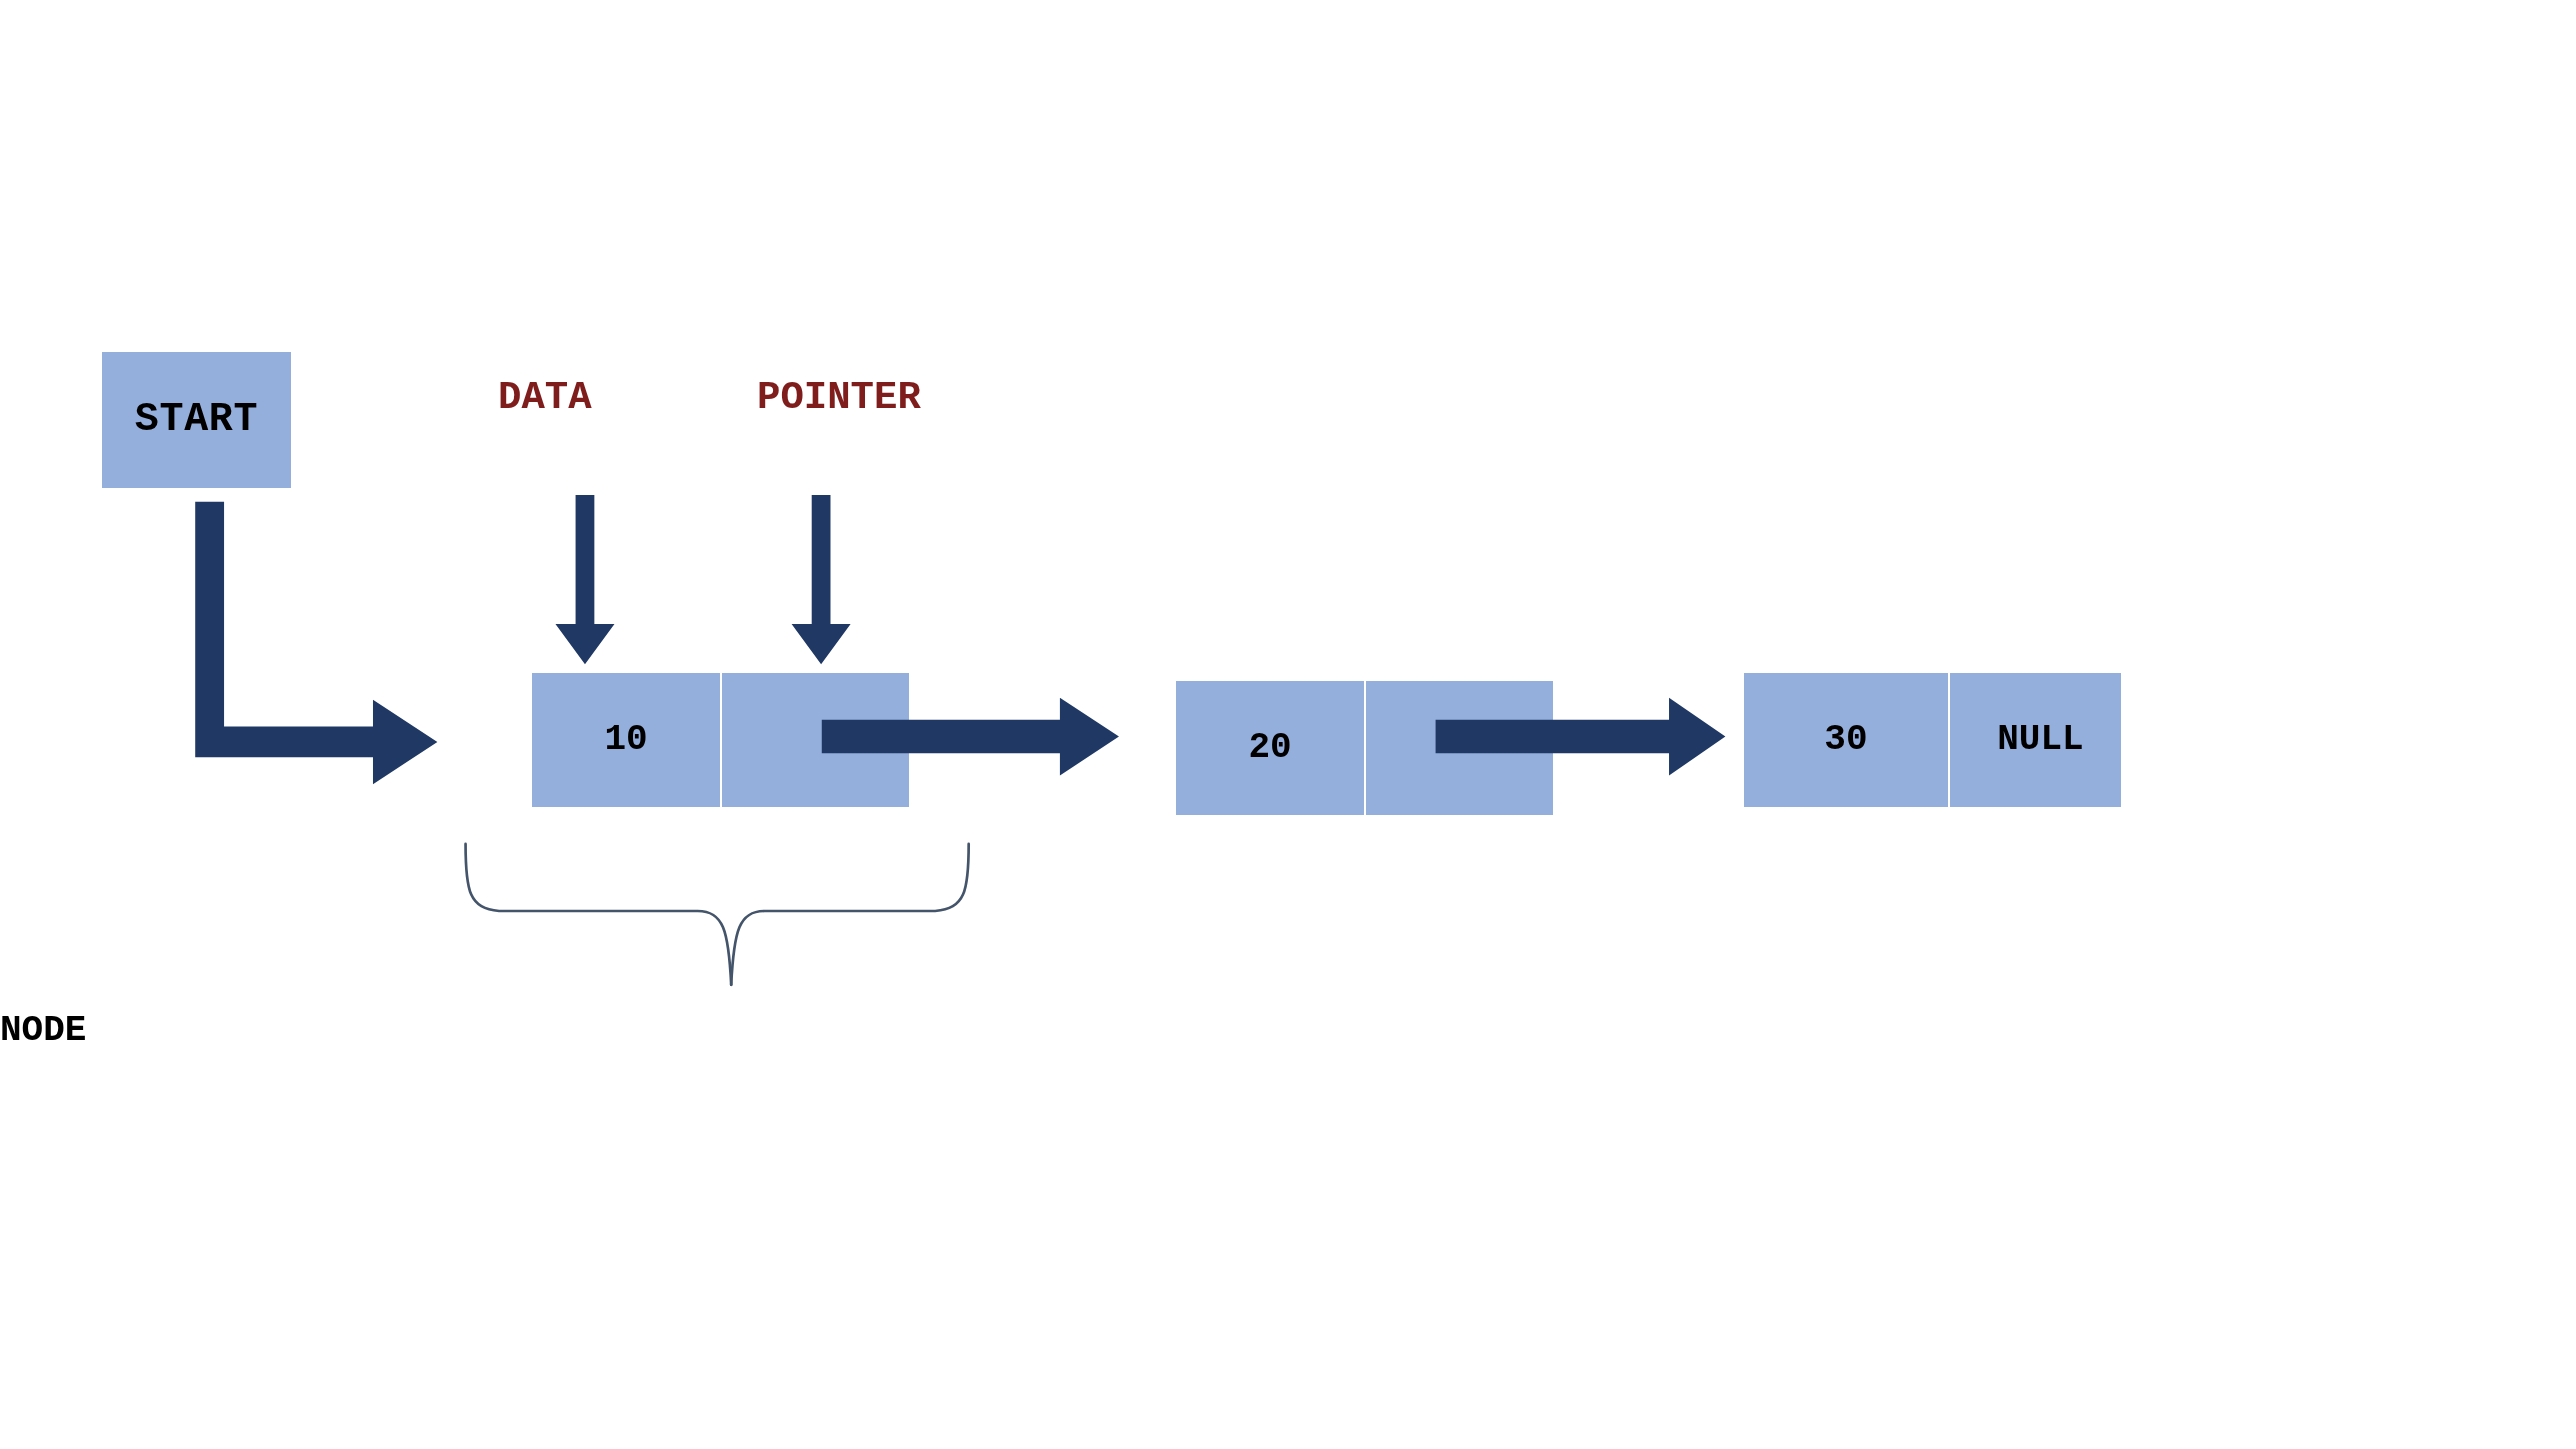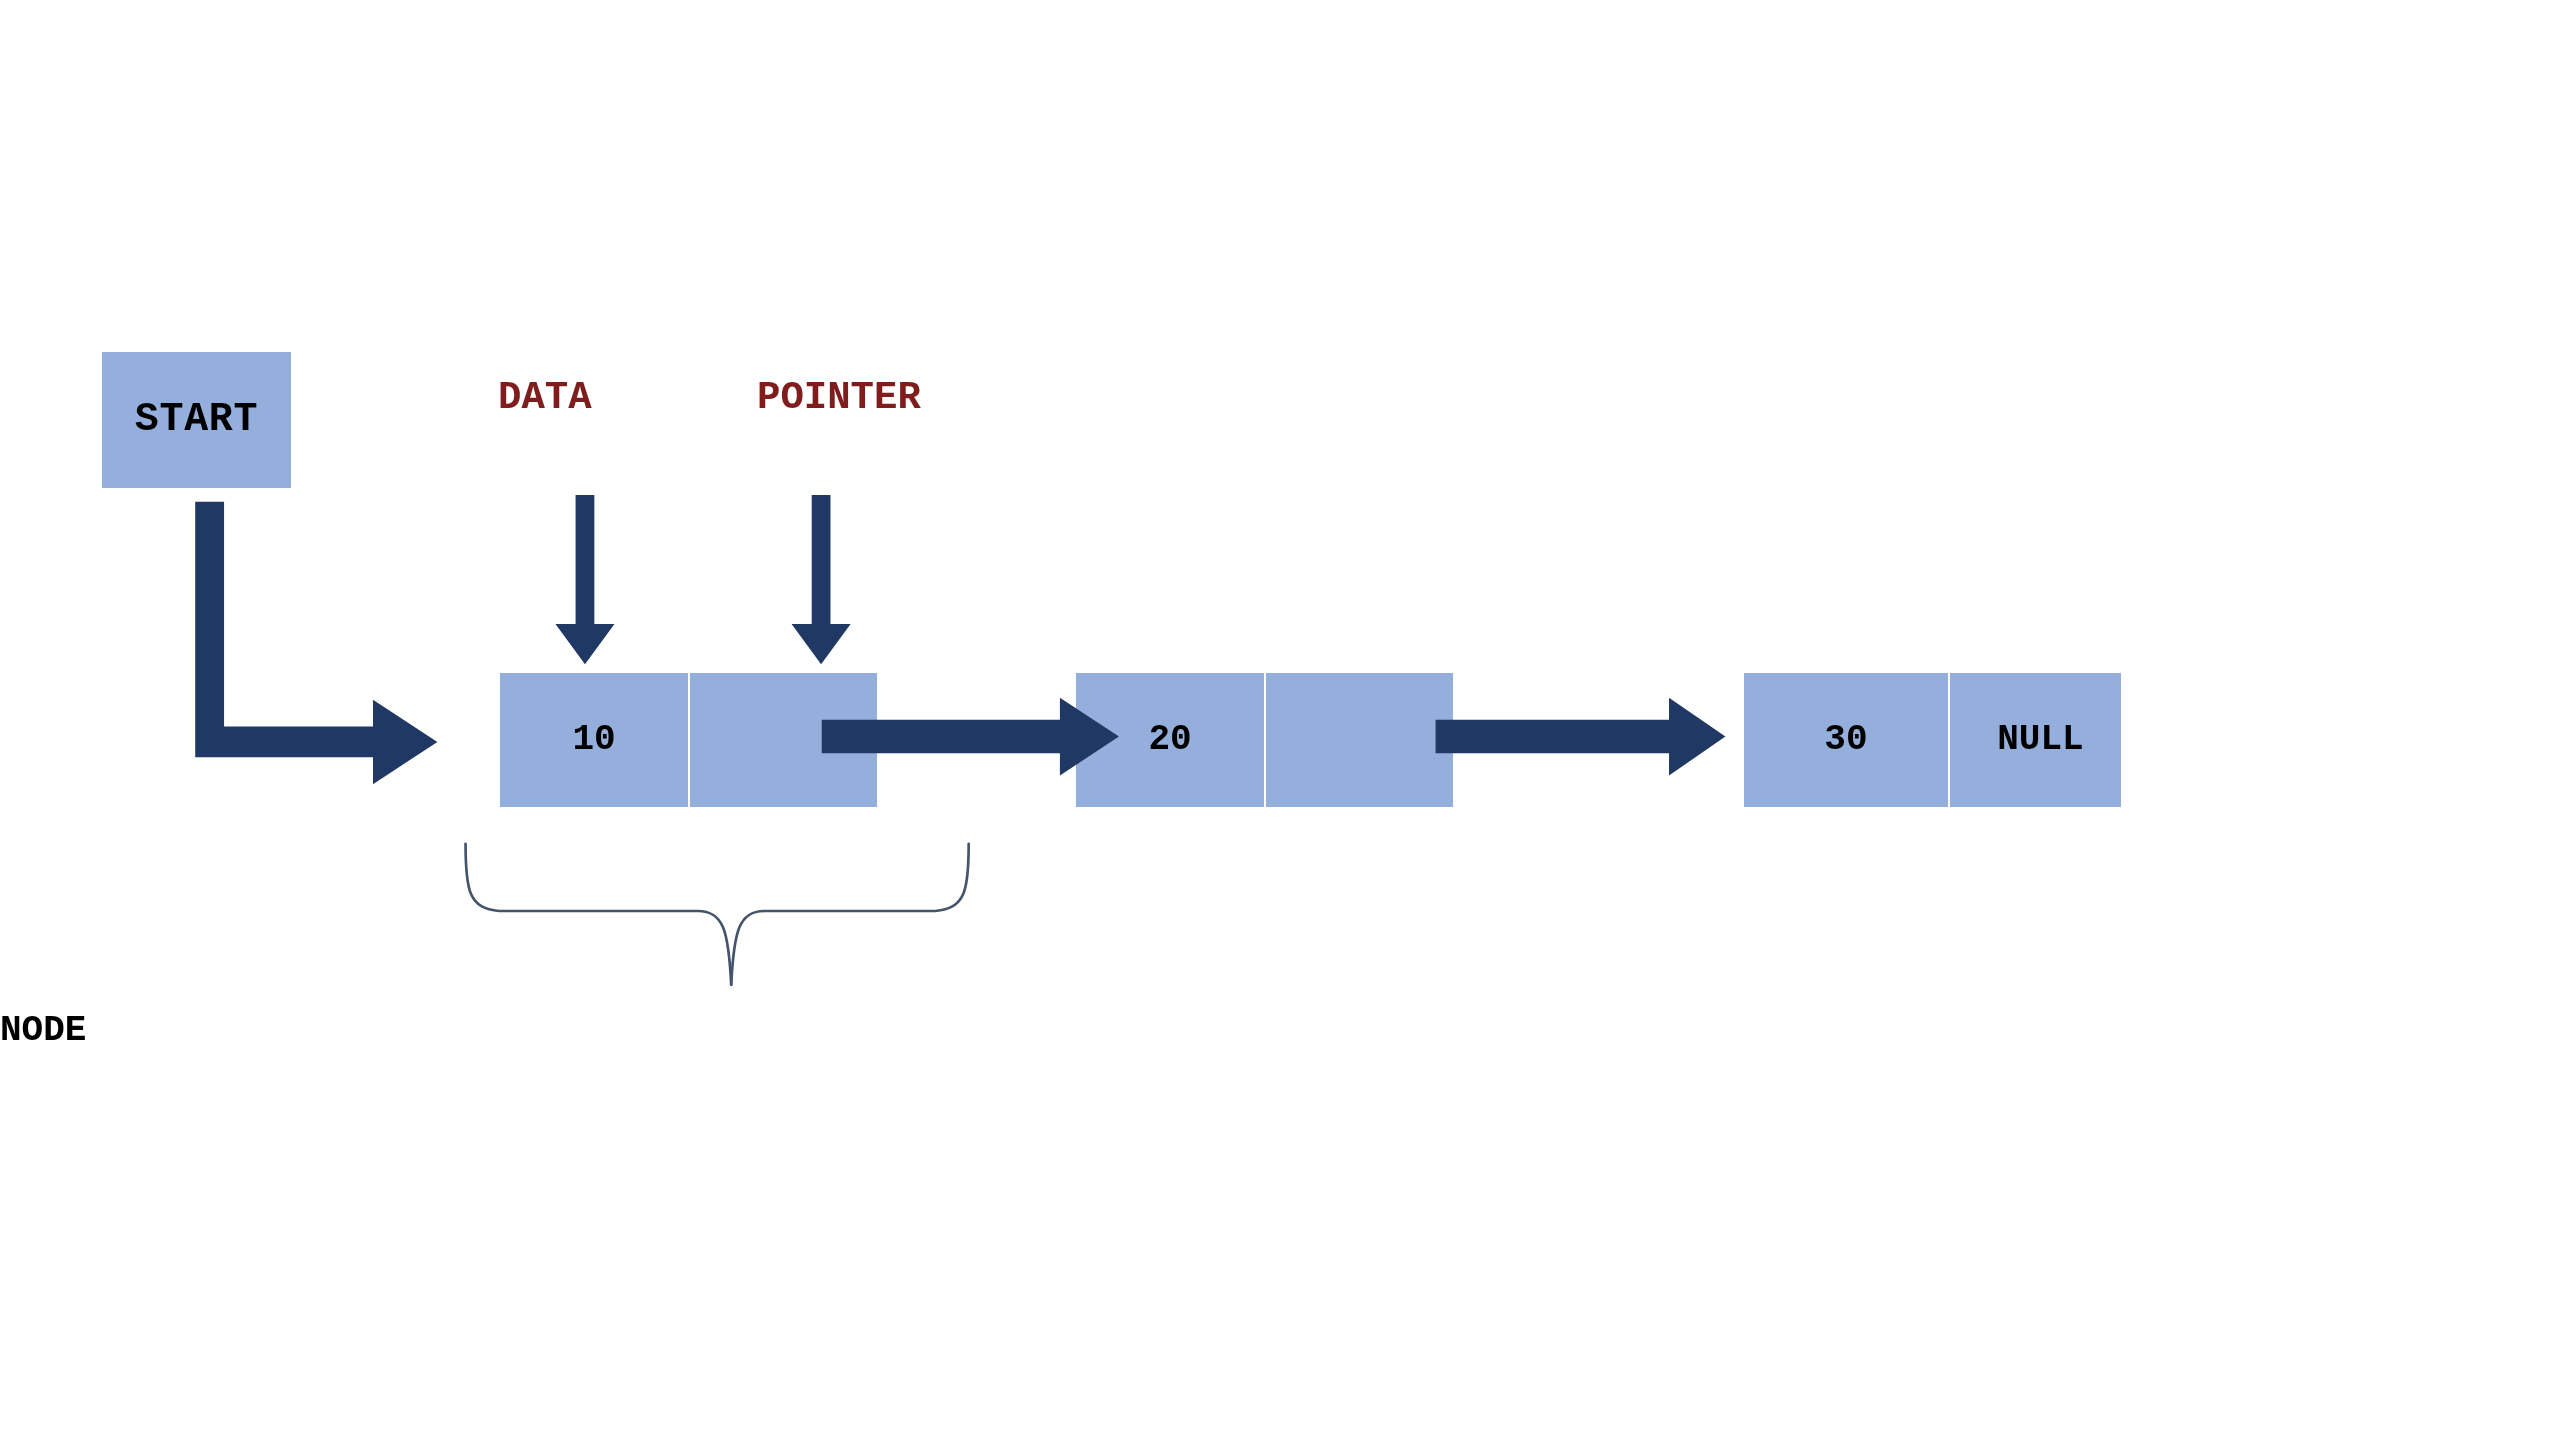--- a/index.html
+++ b/index.html
@@ -65,25 +65,25 @@
     position: relative;
   }
   .cell + .cell { border-left: 2px solid #ffffff; }
   .cell .val {
     font-size: 36px;
     font-weight: bold;
     color: #000000;
     line-height: 1;
   }
 
-  .node-1 { left: 500px;  width: 377px; }
+  .node-1 { left: 532px;  width: 377px; }
   .node-1 .cell-data    { width: 188px; }
   .node-1 .cell-pointer { width: 189px; }
 
-  .node-2 { left: 1076px; width: 377px; }
+  .node-2 { left: 1176px; width: 377px; margin-top: 8px; }
   .node-2 .cell-data    { width: 188px; }
   .node-2 .cell-pointer { width: 189px; }
 
   .node-3 { left: 1744px; width: 377px; }
   .node-3 .cell-data    { width: 224px; }
   .node-3 .cell-pointer { width: 189px; padding-left: 10px; }
 
   
   #overlay {
     left: 0; top: 0;

